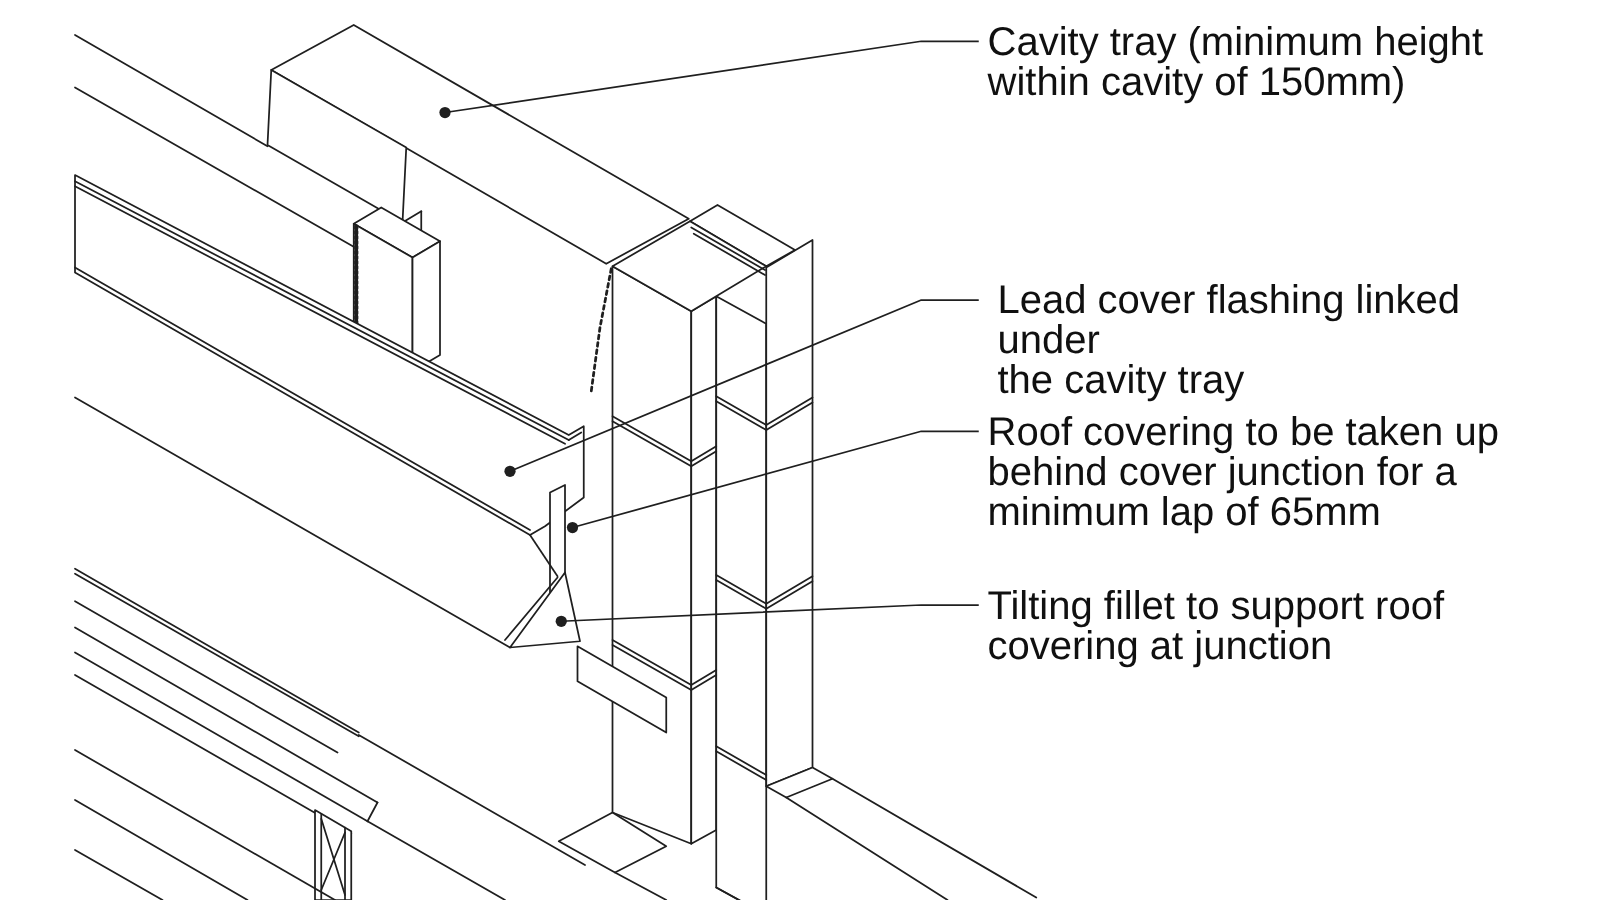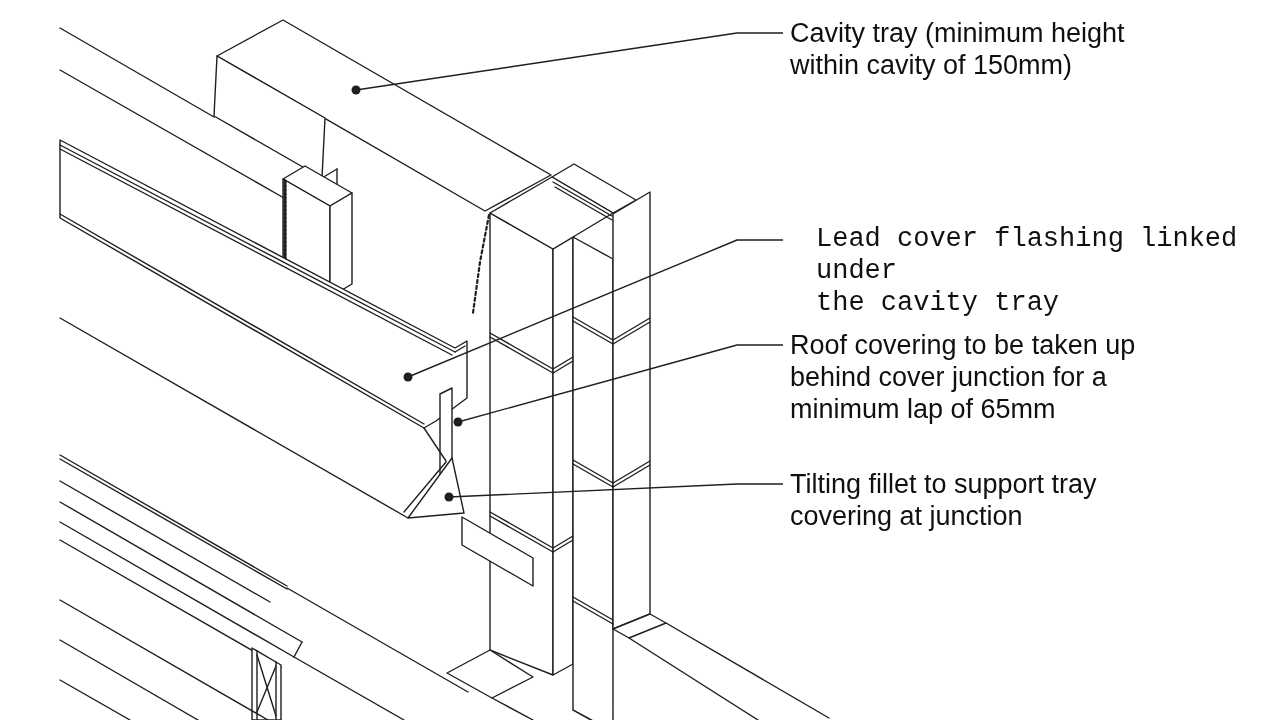--- a/index.html
+++ b/index.html
@@ -1,23 +1,23 @@
 <!DOCTYPE html>
 <html><head>
 <meta charset="utf-8">
 <style>
   html,body{margin:0;padding:0;background:#ffffff;}
   body{width:1280px;height:720px;position:relative;overflow:hidden;
        font-family:"Liberation Sans", sans-serif;}
   #stage{position:absolute;left:0;top:0;width:1280px;height:720px;}
   svg{position:absolute;left:0;top:0;}
-  .lbl{position:absolute;width:430px;color:#101010;font-size:27px;line-height:32px;
+  .lbl{position:absolute;width:430px;color:#101010;font-size:32px;line-height:32px;
        white-space:pre-line;letter-spacing:0px;}
   .lbl0{left:790px;top:17px;}
-  .lbl1{left:816px;top:223px;font-family:Liberation Mono, monospace;}
+  .lbl1{left:798px;top:223px;}
   .lbl2{left:790px;top:329px;}
   .lbl3{left:790px;top:468px;}
 </style>
 </head>
 <body>
 
 <div id="stage">
   <svg id="drawing" width="1280" height="720" viewBox="0 0 1280 720" xmlns="http://www.w3.org/2000/svg">
       <line x1="60" y1="28" x2="214" y2="117" stroke="#1f1f1f" stroke-width="1.4" stroke-linejoin="round" stroke-linecap="round" fill="none"></line>
       <line x1="60" y1="70" x2="284" y2="198" stroke="#1f1f1f" stroke-width="1.4" stroke-linejoin="round" stroke-linecap="round" fill="none"></line>
@@ -100,15 +100,15 @@
       <circle cx="449" cy="497" r="4.5" fill="#1f1f1f" stroke="none"></circle>
     </svg>
 
   <div class="lbl lbl0">Cavity tray (minimum height
 within cavity of 150mm)</div>
   <div class="lbl lbl1">Lead cover flashing linked under
 the cavity tray</div>
   <div class="lbl lbl2">Roof covering to be taken up
 behind cover junction for a
 minimum lap of 65mm</div>
-  <div class="lbl lbl3">Tilting fillet to support tray
+  <div class="lbl lbl3">Tilting fillet to support roof
 covering at junction</div>
 </div>
 
 </body></html>

